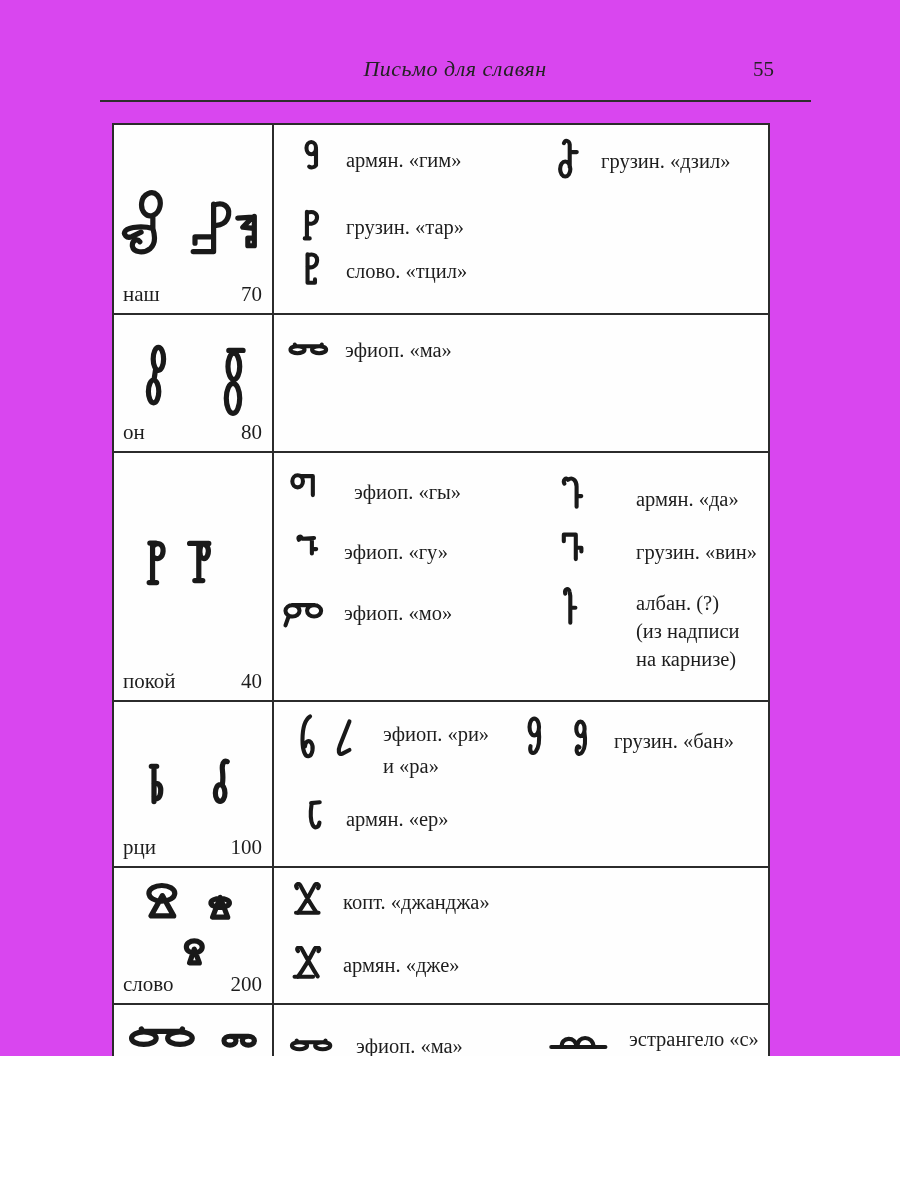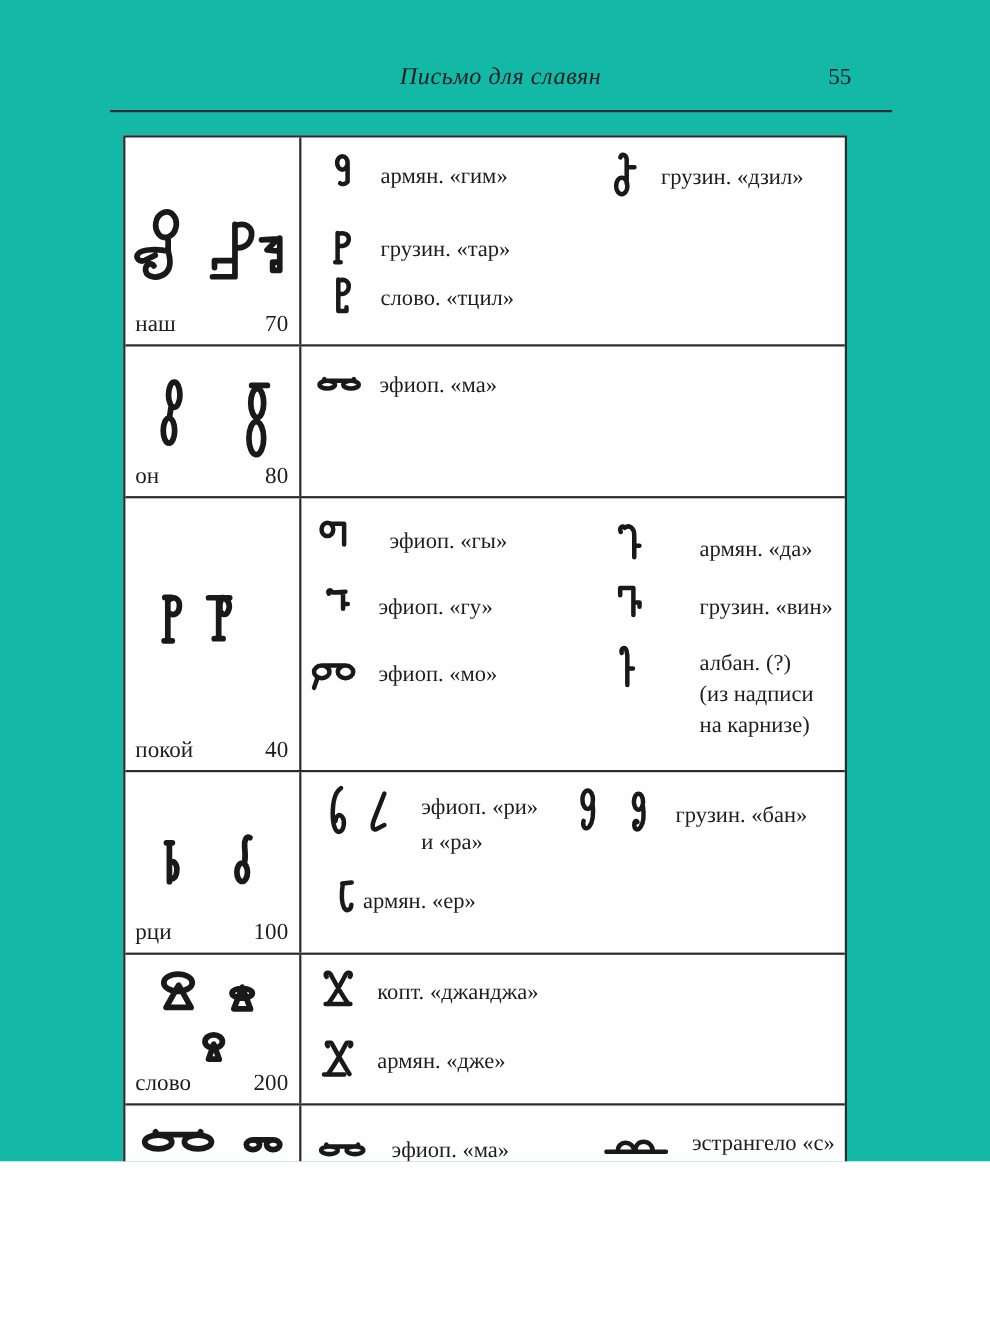--- a/index.html
+++ b/index.html
@@ -1,16 +1,16 @@
 <!DOCTYPE html>
 <html><head>
 <meta charset="utf-8">
 <style>
   html,body{margin:0;padding:0;background:#ffffff;}
-  .page{position:relative;width:900px;height:1056px;background:#14b8a6;overflow:hidden;
+  .page{position:relative;width:900px;height:1056px;background:#d946ef;overflow:hidden;
         font-family:"Liberation Serif", serif;color:#1f1f1f;}
   
   .hdr{position:absolute;left:100px;top:56px;width:710px;height:34px;}
   .hdr .title{display:block;text-align:center;font-style:italic;font-size:22px;letter-spacing:.5px;color:#222;}
   .hdr .pagenum{position:absolute;right:36px;top:1px;font-size:21px;color:#222;}
   .rule{position:absolute;left:100px;top:100px;width:711px;height:2px;background:#2e2e2e;}
   
   .tbl{position:absolute;left:112px;top:123px;width:658px;height:985px;
        border:2px solid #2b2b2b;box-sizing:border-box;background:#fefefe;}
   .row{display:flex;border-bottom:2px solid #2b2b2b;box-sizing:border-box;}
@@ -250,21 +250,21 @@
             <span class="lbl">эфиоп. «ри»</span>
             <span class="lbl">и «ра»</span>
           </span>
         </div>
         <div class="entry" style="left:29px;top:96px">
           <span class="g eg" style="width:27px;height:43px">
               <svg viewBox="0 0 100 100" preserveAspectRatio="none" aria-hidden="true">
                 <path d="M30,12 L62,10 M32,13 C27,34 28,53 36,63 C44,72 59,69 61,57"></path>
               </svg>
             </span>
-          <span class="lbl" style="">армян. «ер»</span>
+          <span class="lbl" style="margin-left:16px">армян. «ер»</span>
         </div>
       </div>
     </div>
 
     <div class="row" style="height:137px">
       <div class="cl">
         <span class="g" style="left:23px;top:12px;width:54px;height:46px">
             <svg viewBox="0 0 100 100" preserveAspectRatio="none" aria-hidden="true">
               <path d="M70,29 a24,17 0 1,0 -48,0 a24,17 0 1,0 48,0 M26,78 L68,78 L47,34 Z"></path>
             </svg>

